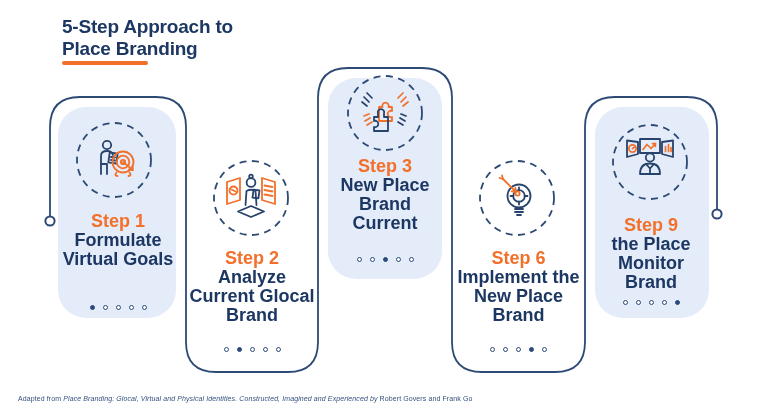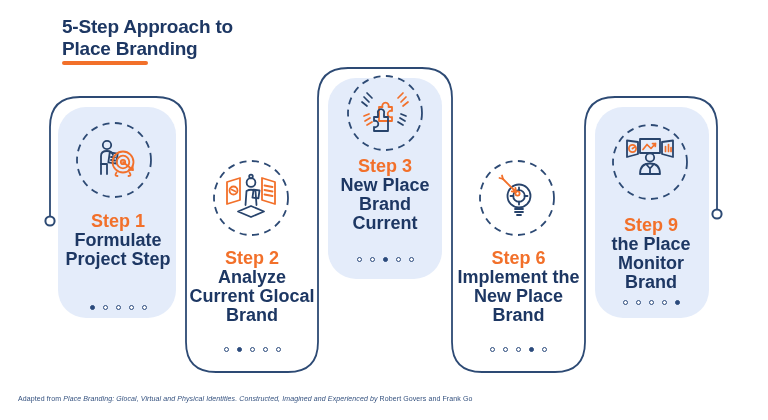--- a/index.html
+++ b/index.html
@@ -141,21 +141,21 @@
         <path d="M22.5 26.5 l2.4 -1.6"></path>
         <path d="M33 27.5 L37 22.5 L41 26.5 L45.5 21.5 M45.5 21.5 l-3 0.2 M45.5 21.5 l-0.2 3"></path>
         <path d="M55.5 29.5 v-5 M58.5 29.5 v-7 M61 29.5 v-4"></path>
       </g>
     </g>
   </svg>
 
   <div class="abs step-text" style="left:50px;top:212px;width:136px;">
     <div class="step-label">Step 1</div>
     <div>Formulate</div>
-    <div>Project Step</div>
+    <div>Virtual Goals</div>
   </div>
   <div class="abs dots-row" style="left:50px;top:305px;width:136px;">
       <span class="dot filled"></span>
       <span class="dot"></span>
       <span class="dot"></span>
       <span class="dot"></span>
       <span class="dot"></span>
     </div>
 
   <div class="abs step-text" style="left:186px;top:249px;width:132px;">

